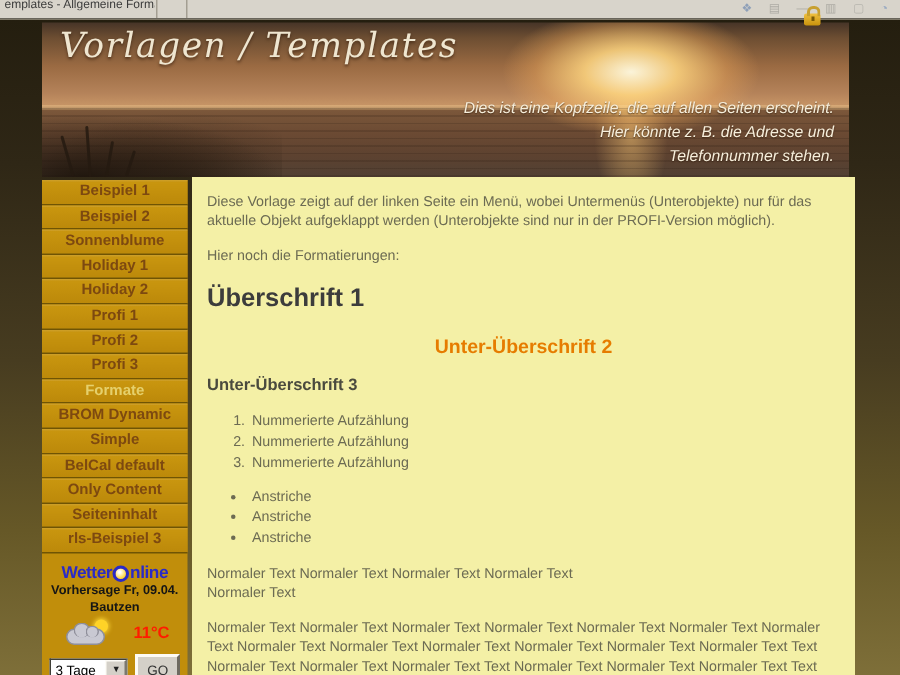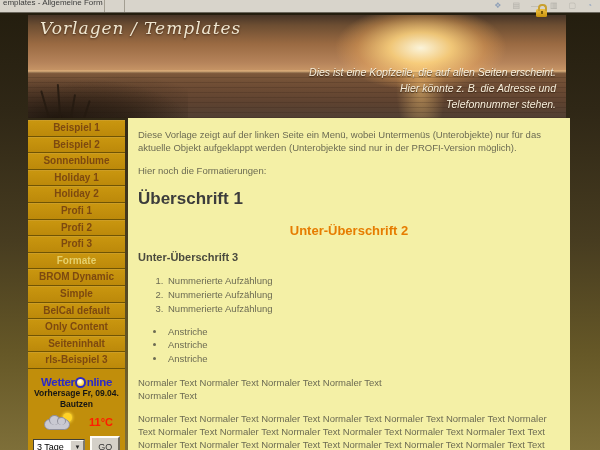--- a/index.html
+++ b/index.html
@@ -38,21 +38,21 @@
        background:repeating-linear-gradient(180deg, rgba(42,26,16,.35) 0 1px, rgba(42,26,16,0) 1px 5px);}
   .grass{position:absolute;left:0;bottom:0;width:160px;height:42px;
        background:radial-gradient(ellipse at 18% 100%, rgba(28,19,11,.9), rgba(28,19,11,0) 70%),
                   radial-gradient(ellipse at 58% 100%, rgba(40,28,16,.55), rgba(40,28,16,0) 72%);}
   .blade{position:absolute;bottom:0;width:2px;height:28px;background:#241a10;opacity:.85;border-radius:1px;}
   .b1{left:16px;transform:rotate(-16deg);}
   .b2{left:30px;height:34px;transform:rotate(-4deg);}
   .b3{left:44px;height:24px;transform:rotate(10deg);}
   .b4{left:58px;height:18px;transform:rotate(18deg);}
   .header-title{position:absolute;left:12px;top:3px;font-family:"DejaVu Serif",serif;font-style:italic;
-      font-size:17px;letter-spacing:1px;color:#efe6d0;text-shadow:0 1px 2px rgba(55,32,14,.7);}
+      font-size:23px;letter-spacing:1px;color:#efe6d0;text-shadow:0 1px 2px rgba(55,32,14,.7);}
   .header-tagline{position:absolute;right:10px;top:50px;text-align:right;font-family:Liberation Sans, sans-serif;
       font-style:italic;font-size:10.5px;line-height:1.5;color:#f7efdc;text-shadow:0 1px 1px rgba(55,32,14,.8);}
 
   
   .sidebar{position:absolute;left:28px;top:120px;width:97px;height:330px;background:#c18e0b;}
   .menu-item{height:14.6px;line-height:14.6px;text-align:center;font-size:10px;font-weight:bold;
       color:#7d4910;border-bottom:1px solid #6f5404;border-top:1px solid rgba(255,220,120,.25);
       background:linear-gradient(180deg,#c9960f,#bc890a);cursor:pointer;overflow:hidden;}
   .menu-item.active{color:#e5d06c;}
 

